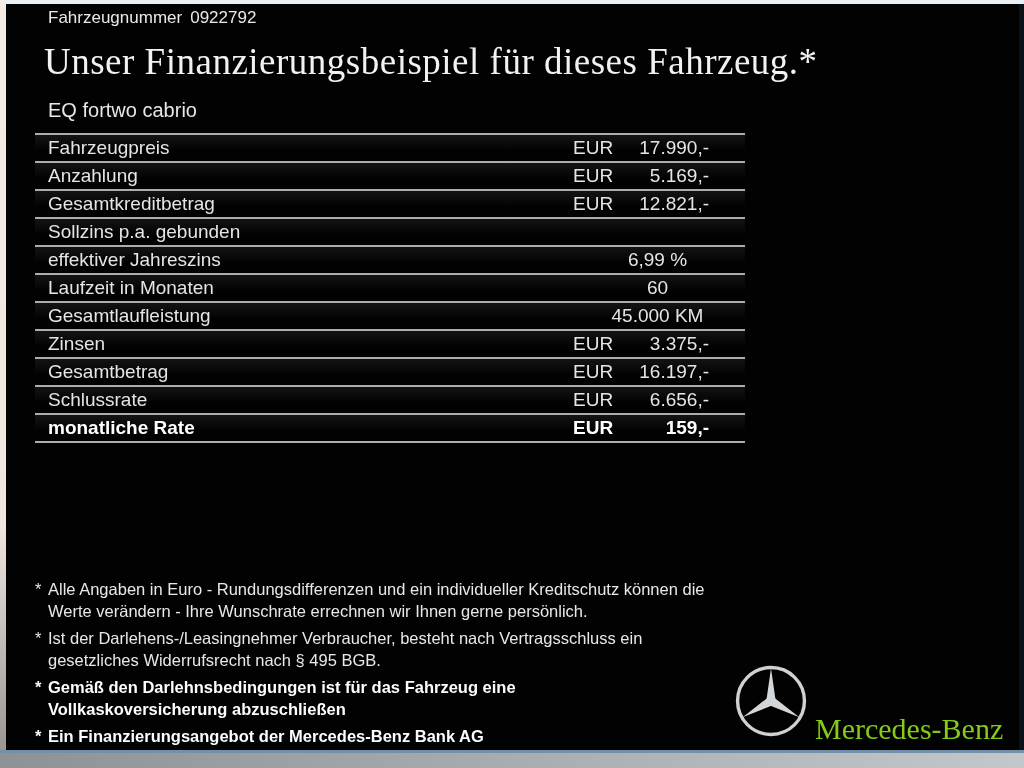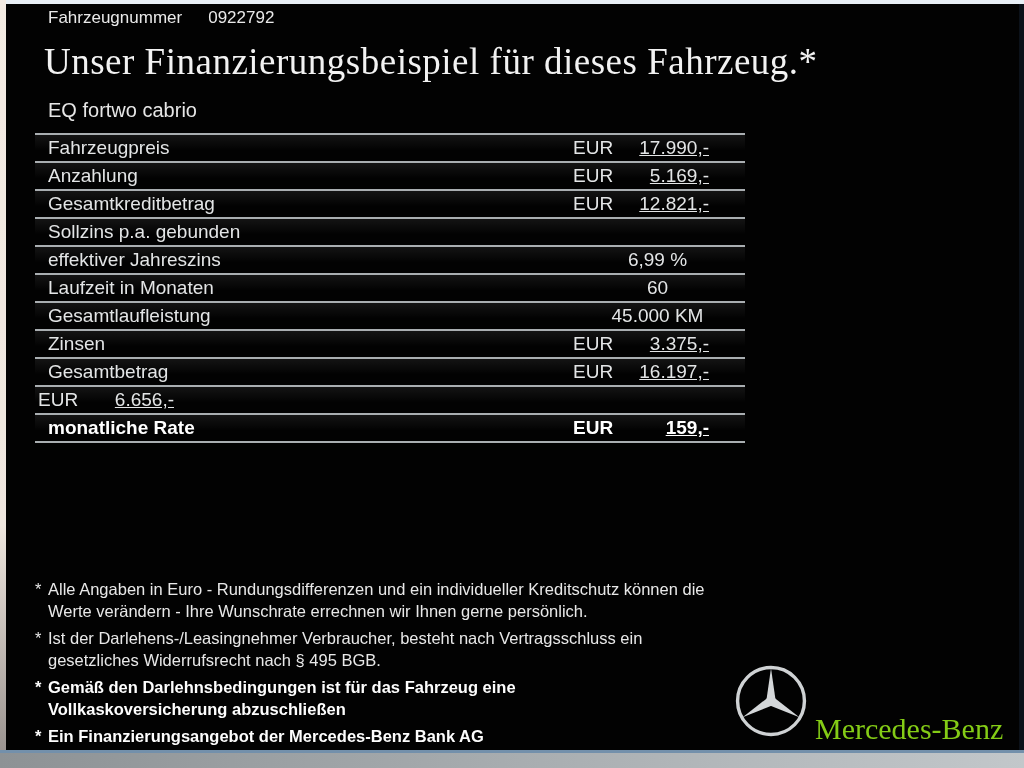--- a/index.html
+++ b/index.html
@@ -16,35 +16,35 @@
   
   .edge-top{position:absolute;top:0;left:0;right:0;height:4px;background:#e9f0f6;}
   .edge-left{position:absolute;top:0;left:0;bottom:18px;width:6px;
              background:linear-gradient(to bottom,#f4ece4 0%,#efe7df 70%,#9b9490 100%);}
   .edge-right{position:absolute;top:4px;right:0;bottom:18px;width:5px;background:#0b1119;}
   .edge-bottom{position:absolute;bottom:0;left:0;right:0;height:18px;
                border-top:3px solid #7390ab;
                background:linear-gradient(to right,#8d9295,#c2c7ca);}
 
   .vehicle-number{position:absolute;left:48px;top:8px;font-size:17px;color:#e9e9e9;
-                  display:flex;gap:26px;}
+                  display:flex;gap:8px;}
   .page-title{position:absolute;left:44px;top:40px;
               font-family:"Liberation Serif", serif;font-size:37px;font-weight:400;
               color:#f2f2f2;letter-spacing:0.5px;white-space:nowrap;}
   .model-name{position:absolute;left:48px;top:99px;font-size:20px;color:#e6e6e6;}
 
   .fin-table{position:absolute;left:35px;top:133px;width:710px;
              border-top:2px solid var(--line);}
   .fin-row{height:28px;border-bottom:2px solid var(--line);
            display:flex;align-items:center;font-size:19px;color:var(--text);
            background-image:linear-gradient(to bottom,rgba(255,255,255,0.07),rgba(255,255,255,0) 60%);}
   .fin-row .row-label{flex:1;padding-left:13px;white-space:nowrap;}
   .row-value{width:175px;display:flex;align-items:center;gap:19px;}
   .row-value .cur{margin-left:3px;}
-  .row-value .amt{margin-left:auto;padding-right:36px;text-decoration:underline;}
+  .row-value .amt{margin-left:auto;padding-right:36px;}
   .row-value .plain{width:100%;text-align:center;}
   .fin-row.emphasis{font-weight:bold;color:var(--text-bright);}
 
   .footnotes{position:absolute;left:35px;top:578px;font-size:16.5px;
              line-height:22px;color:#e8e8e8;}
   .footnote{display:flex;margin-bottom:5px;}
   .footnote .fn-marker{width:13px;flex:none;}
   .footnote .fn-line{display:block;white-space:nowrap;}
   .footnote.bold{font-weight:bold;color:#fdfdfd;}
 
@@ -128,20 +128,21 @@
 
     <div class="fin-row">
       <span class="row-label">Gesamtbetrag</span>
       <span class="row-value">
         <span class="cur">EUR</span>
         <span class="amt">16.197,-</span>
       </span>
     </div>
 
     <div class="fin-row">
+      <span class="row-label">Schlussrate</span>
       <span class="row-value">
         <span class="cur">EUR</span>
         <span class="amt">6.656,-</span>
       </span>
     </div>
 
     <div class="fin-row emphasis">
       <span class="row-label">monatliche Rate</span>
       <span class="row-value">
         <span class="cur">EUR</span>

